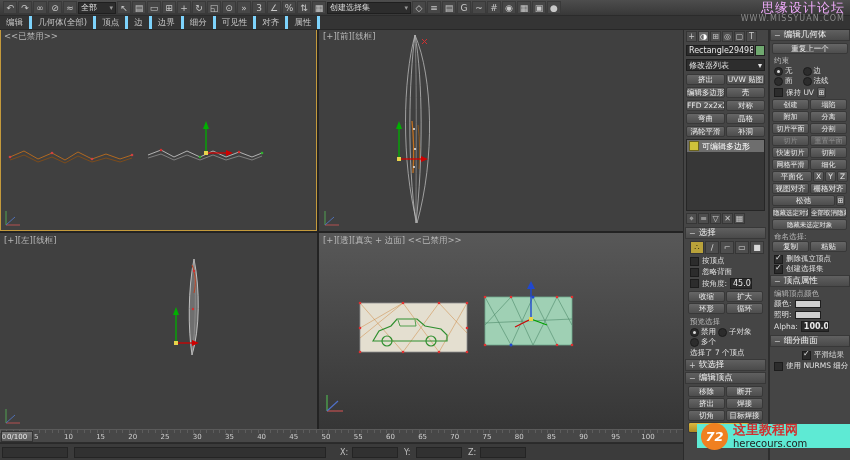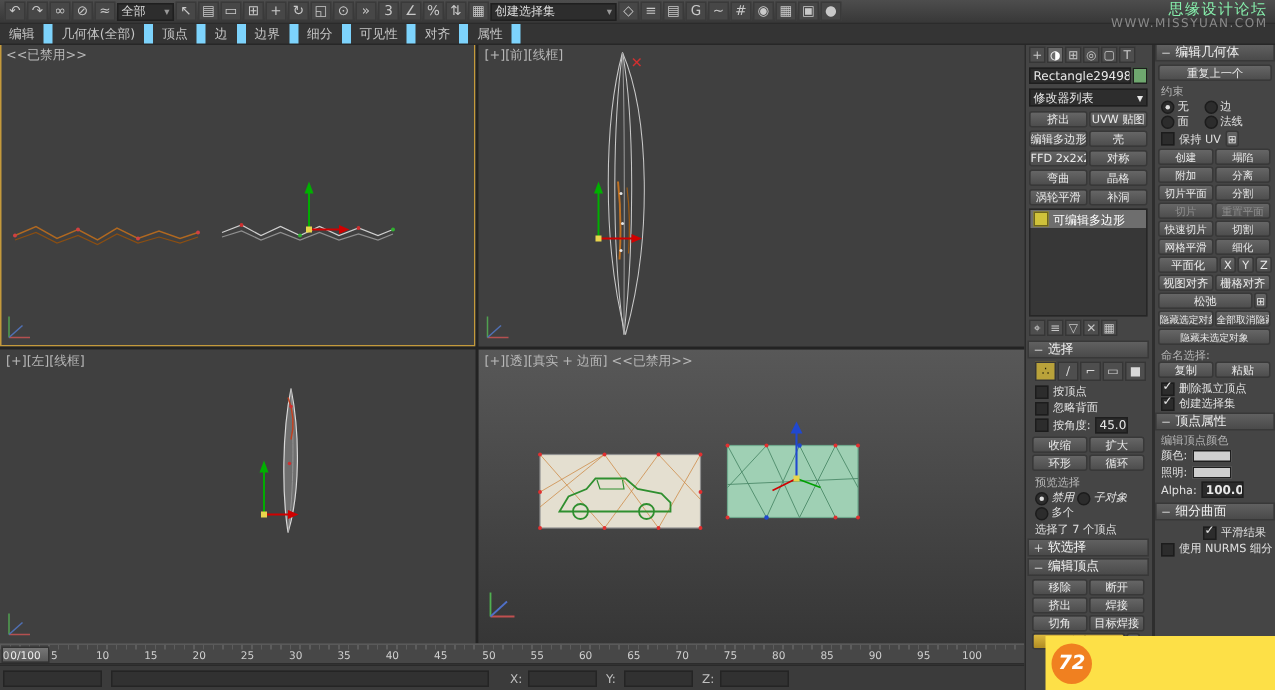--- a/index.html
+++ b/index.html
@@ -11,21 +11,21 @@
            background:linear-gradient(#4d4d4d,#383838);border-bottom:1px solid #2b2b2b;
            display:flex;align-items:center;gap:1px;padding-left:3px;box-sizing:border-box;z-index:5;}
   .tb-icon{width:14px;height:13px;font-size:9px;line-height:12px;text-align:center;color:#c9c9c9;
            background:#474747;border:1px solid #3a3a3a;box-sizing:border-box;flex:0 0 auto;overflow:hidden;}
   .tb-combo{height:12px;background:#2d2d2d;border:1px solid #1f1f1f;font-size:8px;color:#ddd;
             display:flex;align-items:center;justify-content:space-between;padding:0 2px;box-sizing:border-box;flex:0 0 auto;}
   .tb-combo .arr{color:#999;font-size:7px;}
   
   .ribbon{position:absolute;left:0;top:16px;width:850px;height:13px;background:#343434;
           border-bottom:1px solid #272727;display:flex;align-items:center;font-size:8.5px;color:#c6c6c6;z-index:5;}
-  .ribbon-tab{padding:0 6px;height:100%;display:flex;align-items:center;border-right:6px solid #7dd3fc;white-space:nowrap;}
+  .ribbon-tab{padding:0 6px;height:100%;display:flex;align-items:center;border-right:3px solid #7dd3fc;white-space:nowrap;}
   
   .vp{position:absolute;background:#404040;overflow:hidden;}
   .vp-persp{background:linear-gradient(#585858,#363636);}
   .vp-active{outline:1px solid #c49a3c;outline-offset:-1px;}
   .vp-label{position:absolute;left:4px;top:2px;font-size:8.5px;color:#b8b8b8;z-index:3;white-space:nowrap;}
   .vp svg{position:absolute;left:0;top:0;}
   .split-v{position:absolute;left:317px;top:29px;width:2px;height:400px;background:#232323;}
   .split-h{position:absolute;left:0;top:231px;width:683px;height:2px;background:#232323;}
   
   .timeline{position:absolute;left:0;top:429px;width:683px;height:14px;background:#474747;
@@ -64,23 +64,23 @@
   .cb{width:7px;height:7px;background:#2c2c2c;border:1px solid #1c1c1c;display:inline-block;position:relative;flex:0 0 auto;}
   .cb.on::after{content:"✓";position:absolute;left:0px;top:-3px;font-size:8px;color:#e8e8e8;}
   .rd{width:7px;height:7px;border-radius:50%;background:#2c2c2c;border:1px solid #1c1c1c;display:inline-block;position:relative;flex:0 0 auto;}
   .rd.on::after{content:"";position:absolute;left:2px;top:2px;width:3px;height:3px;border-radius:50%;background:#ddd;}
   .lab{font-size:7.5px;color:#e0e0e0;white-space:nowrap;}
   .lab.dim{color:#b5b5b5;}
   .subico{width:14px;height:13px;font-size:8px;line-height:12px;text-align:center;color:#d8d8d8;background:#4e4e4e;border:1px solid #363636;box-sizing:border-box;}
   .subico.on{background:#b9a23a;color:#201c08;}
   
   .wm-top{position:absolute;right:5px;top:1px;text-align:right;z-index:50;line-height:1.1;}
-  .wm-top .l1{font-size:10px;color:#86efac;letter-spacing:1px;}
+  .wm-top .l1{font-size:13px;color:#f0abfc;letter-spacing:1px;}
   .wm-top .l2{font-size:8px;color:#8a8a8a;letter-spacing:1px;}
-  .wm-bot{position:absolute;left:697px;top:424px;width:153px;height:36px;background:#fde047;z-index:60;
+  .wm-bot{position:absolute;left:697px;top:424px;width:153px;height:24px;background:#5eead4;z-index:60;
           display:flex;align-items:center;gap:5px;padding-left:4px;box-sizing:border-box;}
   .wm-logo{width:27px;height:27px;border-radius:50%;background:#f08020;color:#fff;font-weight:bold;font-style:italic;
            font-size:13px;display:flex;align-items:center;justify-content:center;flex:0 0 auto;}
   .wm-site{font-size:13px;font-weight:bold;color:#d03030;line-height:1.15;}
   .wm-url{font-size:10px;color:#222;line-height:1.1;}
 </style>
 </head>
 <body>
 
 <div id="app">
@@ -429,21 +429,21 @@
   </div>
   <div class="row" style="left:688px;top:291px;">
     <div class="btn" style="width:37px;">收缩</div>
     <div class="btn" style="width:37px;">扩大</div>
   </div>
   <div class="row" style="left:688px;top:303px;">
     <div class="btn" style="width:37px;">环形</div>
     <div class="btn" style="width:37px;">循环</div>
   </div>
   <div class="lab dim" style="position:absolute;left:690px;top:317px;">预览选择</div>
-  <div class="row" style="left:690px;top:327px;gap:2px;font-style:italic;">
+  <div class="row" style="left:690px;top:327px;gap:2px;">
     <span class="rd on"></span>
     <span class="lab">禁用</span>
     <span class="rd"></span>
     <span class="lab">子对象</span>
   </div>
   <div class="row" style="left:690px;top:337px;gap:2px;">
     <span class="rd"></span>
     <span class="lab">多个</span>
   </div>
   <div class="lab" style="position:absolute;left:690px;top:348px;">选择了 7 个顶点</div>
@@ -589,15 +589,19 @@
     <span class="cb"></span>
     <span class="lab">使用 NURMS 细分</span>
   </div>
 
   <div class="wm-top">
     <div class="l1">思缘设计论坛</div>
     <div class="l2">WWW.MISSYUAN.COM</div>
   </div>
   <div class="wm-bot">
     <div class="wm-logo">72</div>
+    <div>
+      <div class="wm-site">这里教程网</div>
+      <div class="wm-url">herecours.com</div>
+    </div>
   </div>
 
 </div>
 
 </body></html>

